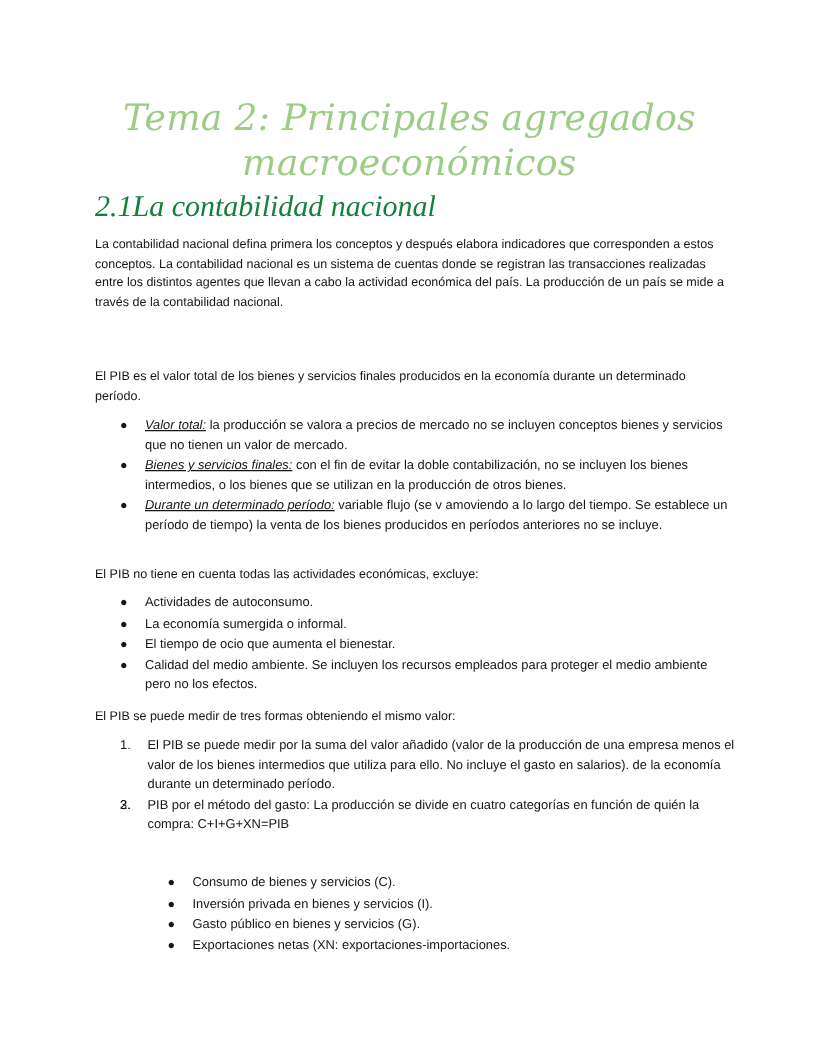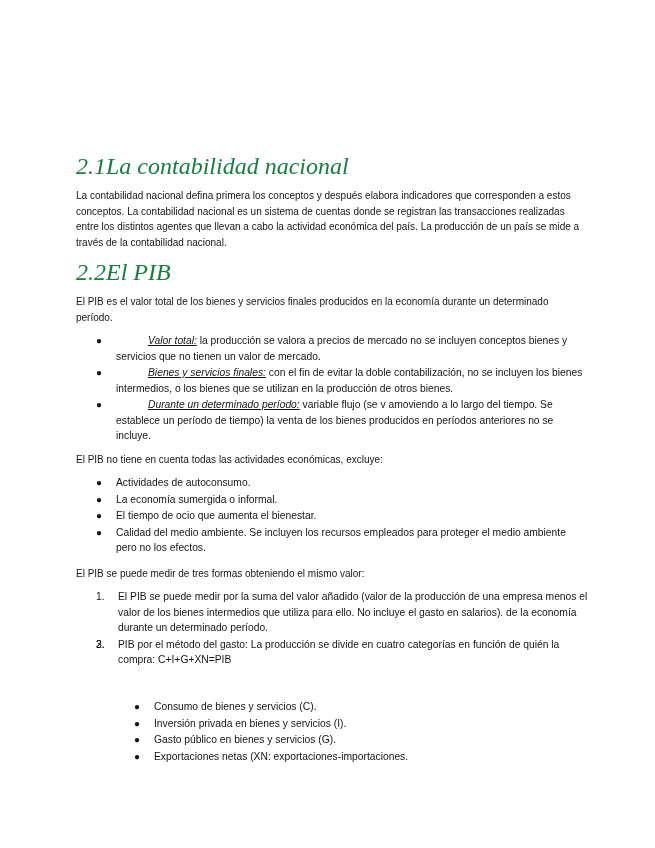--- a/index.html
+++ b/index.html
@@ -5,33 +5,36 @@
     html, body { margin: 0; padding: 0; background: #ffffff; }
     body { width: 655px; height: 848px; position: relative; overflow: hidden; font-family: "Liberation Sans", sans-serif; color: #1a1a1a; }
     .page { position: absolute; left: 0; top: 0; width: 655px; height: 848px; }
     .title { position: absolute; left: 60px; top: 76px; width: 535px; text-align: center; font-family: "DejaVu Serif", serif; font-style: italic; font-size: 29px; line-height: 36px; color: #9ccc86; letter-spacing: 0.2px; }
     .h2 { position: absolute; left: 76px; font-family: "Liberation Serif", serif; font-style: italic; font-size: 24px; color: #15803d; line-height: 28px; }
     .p { position: absolute; left: 76px; width: 510px; font-size: 10px; line-height: 15.5px; color: #151515; }
     .list { position: absolute; margin: 0; padding: 0; list-style: none; font-size: 10.3px; line-height: 15.5px; color: #151515; }
     .list li { position: relative; padding-left: 20px; margin-bottom: 1px; }
     .list li .bullet { position: absolute; left: 0; top: 0; font-size: 10px; }
     .list li .num { position: absolute; left: -2px; top: 0; }
-    .u { font-style: italic; text-decoration: underline; margin-left: 32px; }
+    .u { font-style: italic; text-decoration: underline; }
   </style>
 </head>
 <body>
 
 <div class="page">
 
+  <div class="title">
+    <div>Tema 2: Principales agregados</div>
+    <div>macroeconómicos</div>
+  </div>
 
   <div class="h2" style="top:152px;">2.1La contabilidad nacional</div>
 
   <div class="p" style="top:188px;">La contabilidad nacional defina primera los conceptos y después elabora indicadores que corresponden a estos conceptos. La contabilidad nacional es un sistema de cuentas donde se registran las transacciones realizadas entre los distintos agentes que llevan a cabo la actividad económica del país. La producción de un país se mide a través de la contabilidad nacional.</div>
 
-  <div class="h2" style="top:258px;">2.2El PIB</div>
 
   <div class="p" style="top:294px;">El PIB es el valor total de los bienes y servicios finales producidos en la economía durante un determinado período.</div>
 
   <ul class="list" style="left:96px; top:333px; width:490px;">
     <li>
       <span class="bullet">●</span>
       <span class="u">Valor total:</span><span> la producción se valora a precios de mercado no se incluyen conceptos bienes y servicios que no tienen un valor de mercado.</span>
     </li>
     <li>
       <span class="bullet">●</span>

